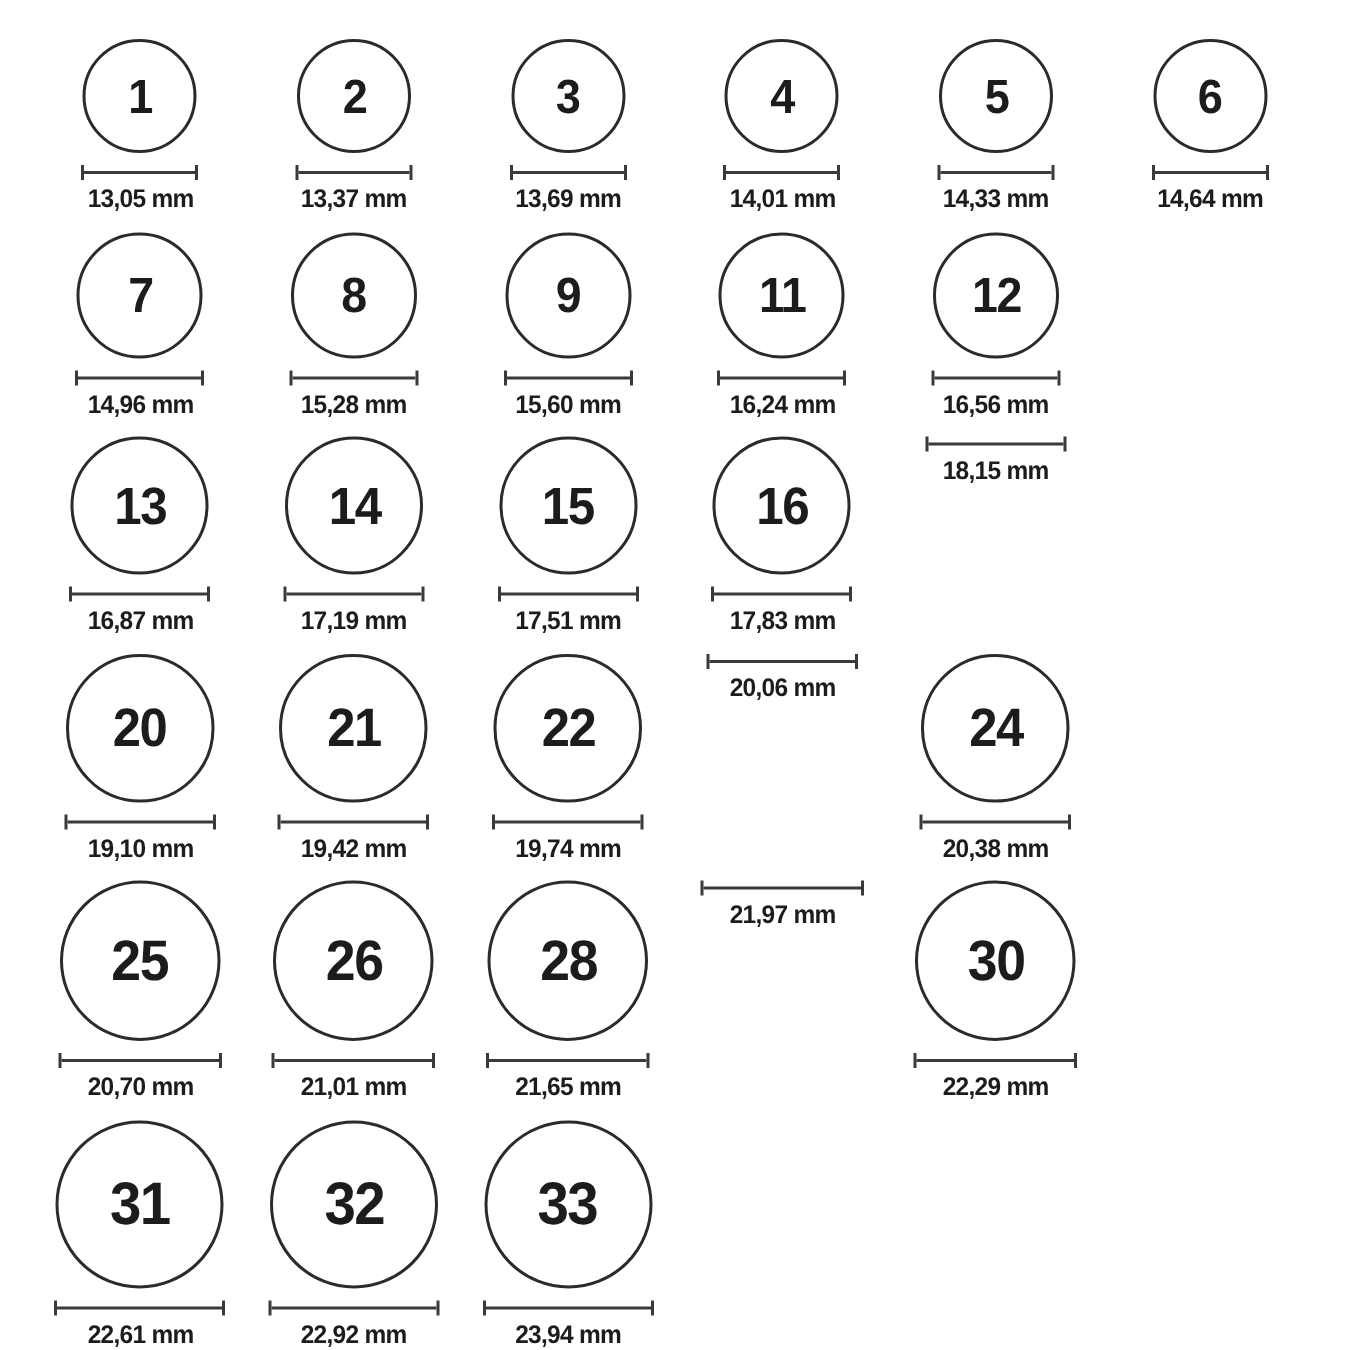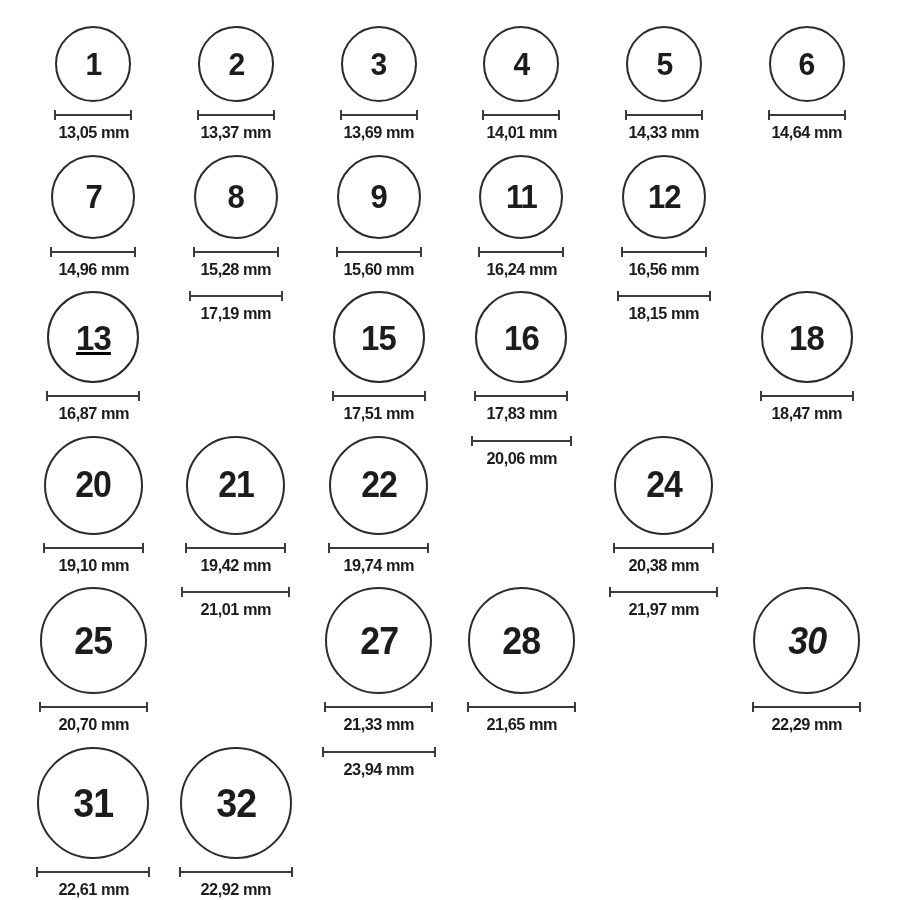--- a/index.html
+++ b/index.html
@@ -142,54 +142,50 @@
       <div class="cell">
         <div class="circle" style="width: 84px; height: 84px;">
           <span class="num" style="font-size: 33px;">12</span>
         </div>
         <div class="dim" style="width: 86px;"></div>
         <div class="label">16,56 mm</div>
       </div>
     </div>
     <div class="row">
       <div class="cell">
-        <div class="circle" style="width: 92px; height: 92px; text-decoration: underline;">
+        <div class="circle" style="width: 92px; height: 92px;">
           <span class="num" style="font-size: 35px;">13</span>
         </div>
         <div class="dim" style="width: 94px;"></div>
         <div class="label">16,87 mm</div>
       </div>
       <div class="cell">
+        <div class="circle" style="width: 92px; height: 92px;">
+          <span class="num" style="font-size: 35px;">14</span>
+        </div>
         <div class="dim" style="width: 94px;"></div>
         <div class="label">17,19 mm</div>
       </div>
       <div class="cell">
         <div class="circle" style="width: 92px; height: 92px;">
           <span class="num" style="font-size: 35px;">15</span>
         </div>
         <div class="dim" style="width: 94px;"></div>
         <div class="label">17,51 mm</div>
       </div>
       <div class="cell">
         <div class="circle" style="width: 92px; height: 92px;">
           <span class="num" style="font-size: 35px;">16</span>
         </div>
         <div class="dim" style="width: 94px;"></div>
         <div class="label">17,83 mm</div>
       </div>
       <div class="cell">
         <div class="dim" style="width: 94px;"></div>
         <div class="label">18,15 mm</div>
-      </div>
-      <div class="cell">
-        <div class="circle" style="width: 92px; height: 92px;">
-          <span class="num" style="font-size: 35px;">18</span>
-        </div>
-        <div class="dim" style="width: 94px;"></div>
-        <div class="label">18,47 mm</div>
       </div>
     </div>
     <div class="row">
       <div class="cell">
         <div class="circle" style="width: 99px; height: 99px; text-align: center;">
           <span class="num" style="font-size: 36px;">20</span>
         </div>
         <div class="dim" style="width: 101px;"></div>
         <div class="label">19,10 mm</div>
       </div>
@@ -221,43 +217,39 @@
     </div>
     <div class="row">
       <div class="cell">
         <div class="circle" style="width: 107px; height: 107px;">
           <span class="num" style="font-size: 38px;">25</span>
         </div>
         <div class="dim" style="width: 109px;"></div>
         <div class="label">20,70 mm</div>
       </div>
       <div class="cell">
+        <div class="circle" style="width: 107px; height: 107px;">
+          <span class="num" style="font-size: 38px;">26</span>
+        </div>
         <div class="dim" style="width: 109px;"></div>
         <div class="label">21,01 mm</div>
       </div>
       <div class="cell">
         <div class="circle" style="width: 107px; height: 107px;">
-          <span class="num" style="font-size: 38px;">27</span>
-        </div>
-        <div class="dim" style="width: 109px;"></div>
-        <div class="label">21,33 mm</div>
-      </div>
-      <div class="cell">
-        <div class="circle" style="width: 107px; height: 107px;">
           <span class="num" style="font-size: 38px;">28</span>
         </div>
         <div class="dim" style="width: 109px;"></div>
         <div class="label">21,65 mm</div>
       </div>
       <div class="cell">
         <div class="dim" style="width: 109px;"></div>
         <div class="label">21,97 mm</div>
       </div>
       <div class="cell">
-        <div class="circle" style="width: 107px; height: 107px; font-style: italic;">
+        <div class="circle" style="width: 107px; height: 107px;">
           <span class="num" style="font-size: 38px;">30</span>
         </div>
         <div class="dim" style="width: 109px;"></div>
         <div class="label">22,29 mm</div>
       </div>
     </div>
     <div class="row">
       <div class="cell">
         <div class="circle" style="width: 112px; height: 112px;">
           <span class="num" style="font-size: 40px;">31</span>
@@ -266,17 +258,20 @@
         <div class="label">22,61 mm</div>
       </div>
       <div class="cell">
         <div class="circle" style="width: 112px; height: 112px;">
           <span class="num" style="font-size: 40px;">32</span>
         </div>
         <div class="dim" style="width: 114px;"></div>
         <div class="label">22,92 mm</div>
       </div>
       <div class="cell">
+        <div class="circle" style="width: 112px; height: 112px;">
+          <span class="num" style="font-size: 40px;">33</span>
+        </div>
         <div class="dim" style="width: 114px;"></div>
         <div class="label">23,94 mm</div>
       </div>
     </div>
   </div>
 
 </body></html>

